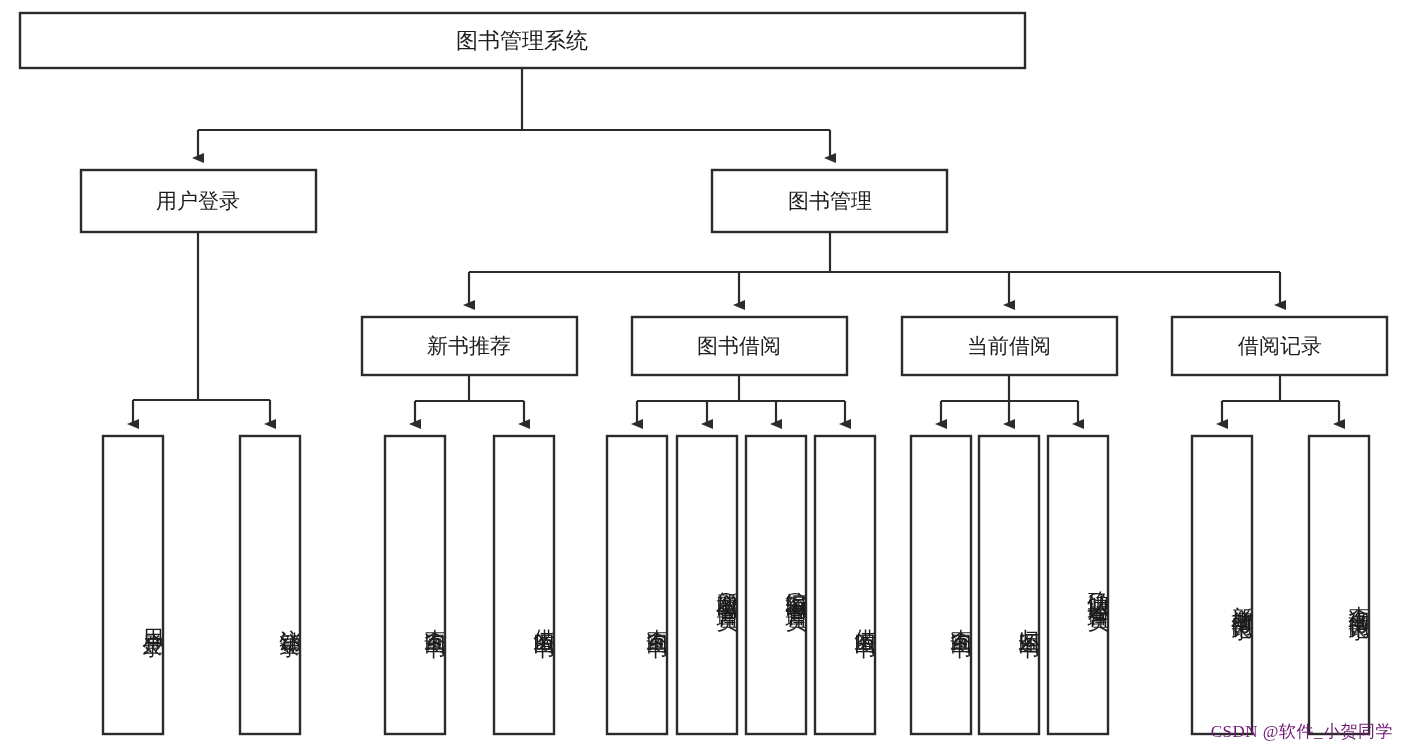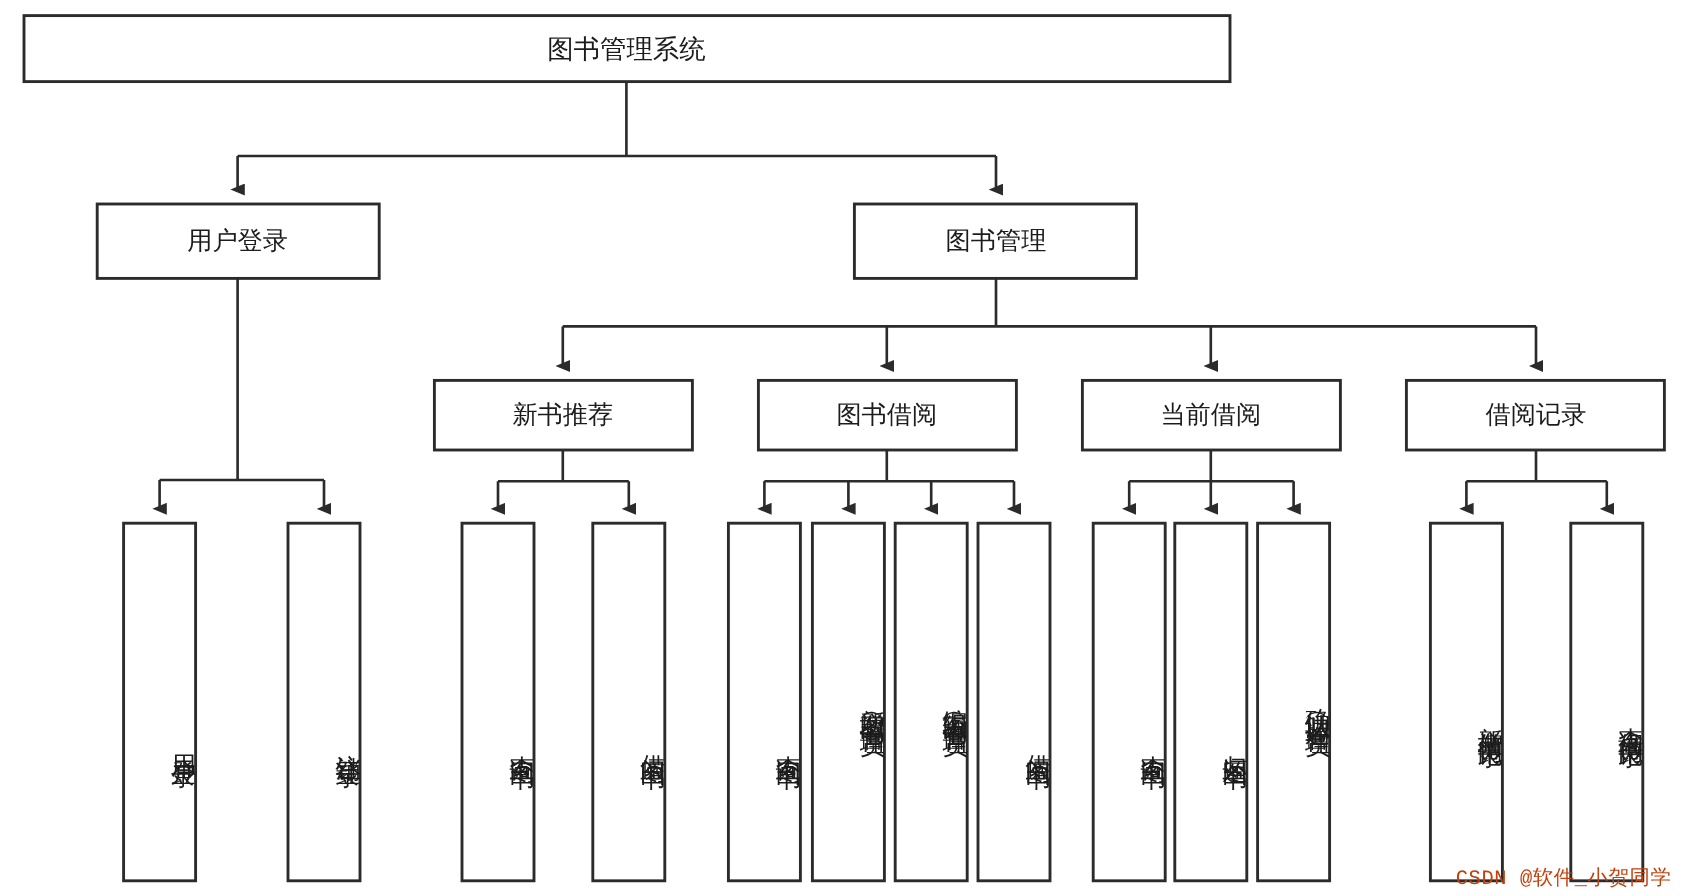--- a/index.html
+++ b/index.html
@@ -62,23 +62,23 @@
     display: flex;
     align-items: flex-start;
     justify-content: center;
     white-space: nowrap;
     pointer-events: none;
   }
   .watermark {
     position: absolute;
     right: 12px;
     bottom: 4px;
-    font-family: Liberation Mono, monospace;
+    font-family: Liberation Serif, serif;
     font-size: 17px;
-    color: #c2410c;
+    color: #701a75;
     letter-spacing: 0.5px;
     white-space: nowrap;
   }
 </style>
 </head>
 <body>
 
 <div id="diagram-root">
 
   <svg id="flow-svg" viewBox="0 0 1405 747" xmlns="http://www.w3.org/2000/svg">

